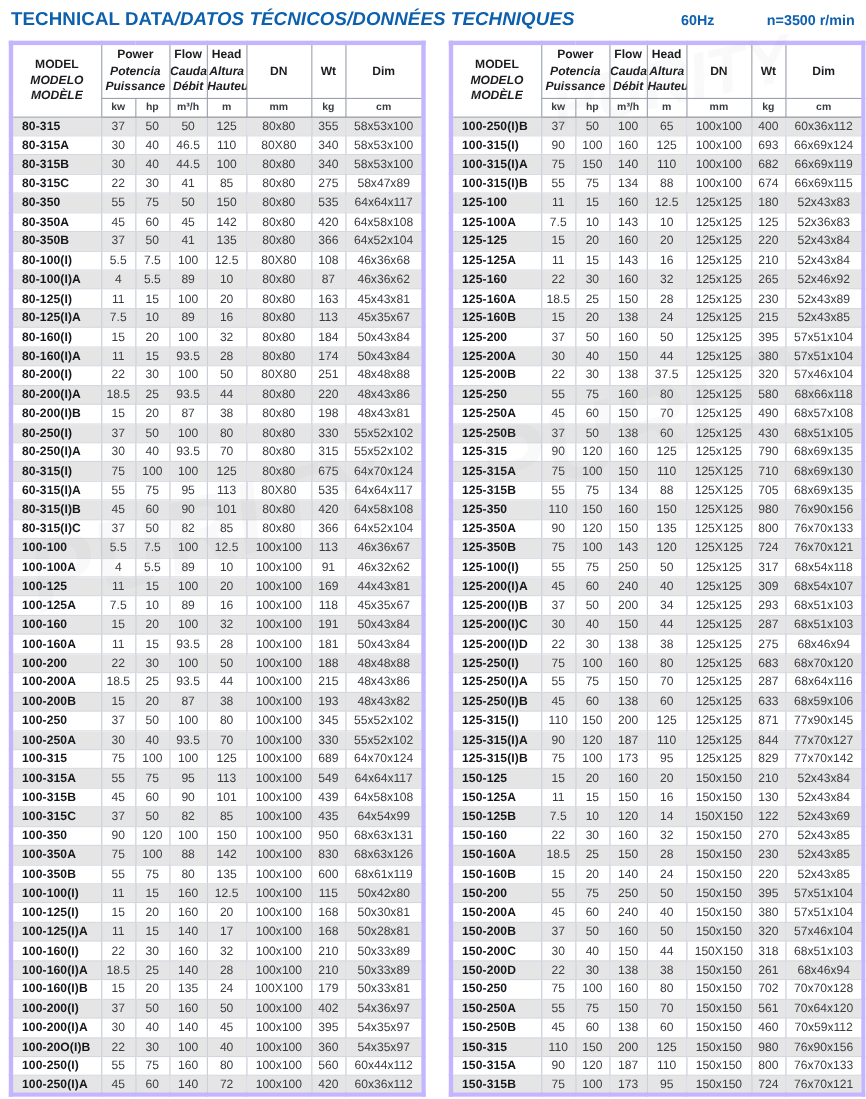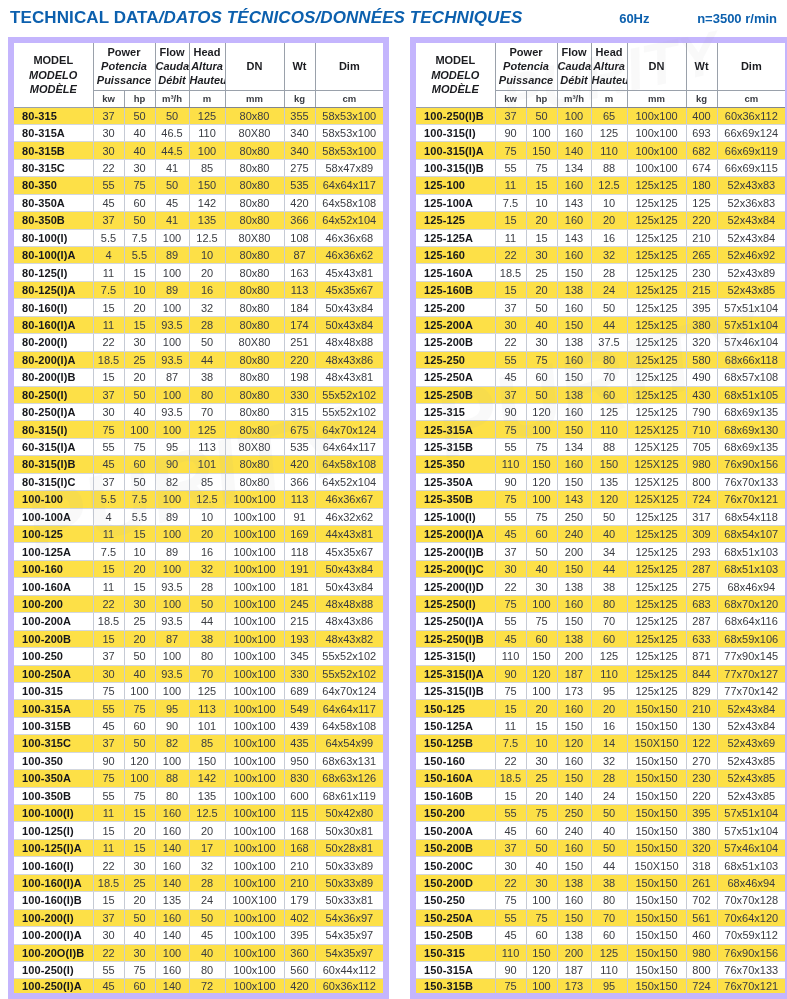--- a/index.html
+++ b/index.html
@@ -37,21 +37,21 @@
   .wm3{font-size:60px;left:500px;top:40px;transform:rotate(-12deg);}
   
   .tables{
     display:flex;gap:21px;
     margin:9px 8px 0 8px;
   }
   table.data-table{
     width:375px;
     border-collapse:collapse;
     table-layout:fixed;
-    border:6px solid #c4b5fd;
+    border:4px solid #c4b5fd;
     background:#ffffff;
   }
   .data-table th,.data-table td{
     box-sizing:border-box;
     overflow:hidden;
     white-space:nowrap;
   }
   
   .data-table thead th{
     border:1px solid #9aa1ab;
@@ -79,21 +79,21 @@
     border-bottom:1px solid #d3d7df;
   }
   .data-table tbody td.model{
     text-align:left;
     padding-left:8px;
     font-weight:bold;
     color:#16171c;
     font-size:11px;
     letter-spacing:.1px;
   }
-  .data-table tbody tr.stripe{background:#fde047;}
+  .data-table tbody tr.stripe{background:#e5e5e5;}
 </style>
 </head>
 <body>
 
 <div class="page">
 
   <div class="wm wm1">PURITY</div>
   <div class="wm wm2">PURITY</div>
   <div class="wm wm3">PURITY</div>
 
@@ -437,21 +437,21 @@
             <td>181</td>
             <td>50x43x84</td>
           </tr>
           <tr class="stripe">
             <td class="model">100-200</td>
             <td>22</td>
             <td>30</td>
             <td>100</td>
             <td>50</td>
             <td>100x100</td>
-            <td>245</td>
+            <td>188</td>
             <td>48x48x88</td>
           </tr>
           <tr>
             <td class="model">100-200A</td>
             <td>18.5</td>
             <td>25</td>
             <td>93.5</td>
             <td>44</td>
             <td>100x100</td>
             <td>215</td>

